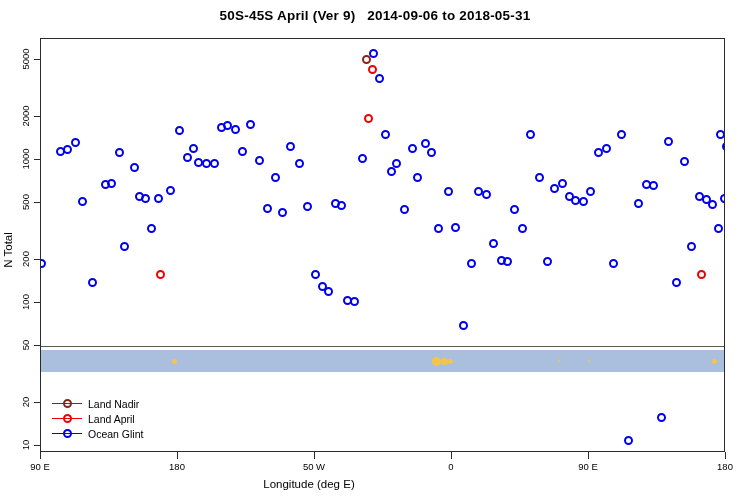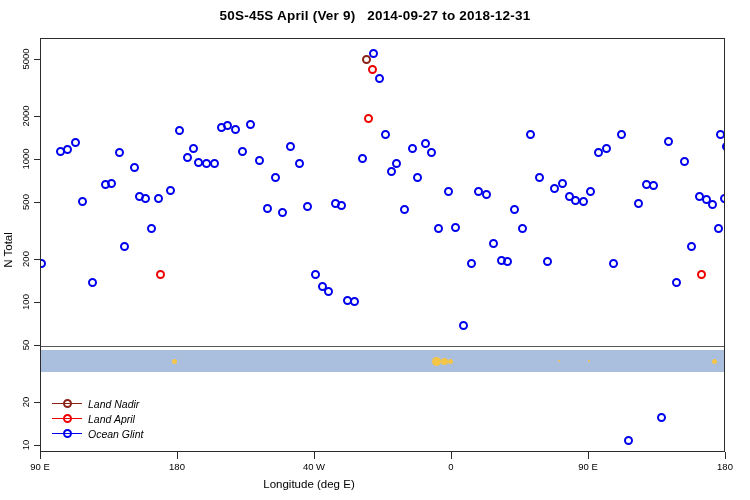--- a/index.html
+++ b/index.html
@@ -47,33 +47,33 @@
     position:absolute;left:2px;top:50%;font-size:11.5px;
     writing-mode:vertical-rl;transform:rotate(180deg) translateY(50%);
     transform-origin:center;white-space:nowrap;
   }
   #x-axis-title{
     position:absolute;left:0;top:478px;width:618px;text-align:center;font-size:11.5px;
   }
 
   
   #legend{position:absolute;left:52px;top:396px;}
-  .legend-row{position:relative;height:15px;display:flex;align-items:center;font-style:italic;}
+  .legend-row{position:relative;height:15px;display:flex;align-items:center;}
   .legend-sym{position:relative;width:30px;height:14px;flex:0 0 30px;}
   .legend-line{position:absolute;left:0;top:6.2px;width:30px;height:0;border-top:1.8px solid;}
   .legend-mk{position:absolute;left:10.5px;top:2.5px;width:9px;height:9px;
              border-radius:50%;box-sizing:border-box;border:2.2px solid;}
   .legend-text{font-size:10.5px;padding-left:6px;white-space:nowrap;}
 </style>
 </head>
 <body>
 
 <div id="root">
 
-  <div id="chart-title">50S-45S April (Ver 9)   2014-09-27 to 2018-12-31</div>
+  <div id="chart-title">50S-45S April (Ver 9)   2014-09-06 to 2018-05-31</div>
 
   <div id="y-axis-title">N Total</div>
 
   <div id="plot-frame">
     <div id="plot-area">
       <div id="coverage-band" style="top: 311.196px; height: 21.9948px; background: rgb(170, 190, 221);"></div>
       <div id="threshold-line" style="top: 307.347px; border-top-color: rgb(90, 90, 90);"></div>
     <div class="ymark" style="width: 5px; height: 5px; left: 130.694px; top: 319.693px; background: rgb(245, 197, 71);"></div>
         <div class="ymark" style="width: 9px; height: 9px; left: 391.278px; top: 317.693px; background: rgb(245, 197, 71);"></div>
         <div class="ymark" style="width: 7px; height: 7px; left: 399.889px; top: 318.693px; background: rgb(245, 197, 71);"></div>
@@ -201,21 +201,21 @@
       <div class="ylab" style="position: absolute; left: 20px; top: 115.916px; transform: rotate(180deg) translateY(50%);">2000</div>
       <div class="ytick" style="position: absolute; left: 34px; top: 58.927px;"></div>
       <div class="ylab" style="position: absolute; left: 20px; top: 58.927px; transform: rotate(180deg) translateY(50%);">5000</div>
     </div>
   <div id="x-axis">
       <div class="xtick" style="position: absolute; left: 40px; top: 452px;"></div>
       <div class="xlab" style="left: 40px; top: 461px; transform: translateX(-50%);">90 E</div>
       <div class="xtick" style="position: absolute; left: 177px; top: 452px;"></div>
       <div class="xlab" style="left: 177px; top: 461px; transform: translateX(-50%);">180</div>
       <div class="xtick" style="position: absolute; left: 314px; top: 452px;"></div>
-      <div class="xlab" style="left: 314px; top: 461px; transform: translateX(-50%);">40 W</div>
+      <div class="xlab" style="left: 314px; top: 461px; transform: translateX(-50%);">50 W</div>
       <div class="xtick" style="position: absolute; left: 451px; top: 452px;"></div>
       <div class="xlab" style="left: 451px; top: 461px; transform: translateX(-50%);">0</div>
       <div class="xtick" style="position: absolute; left: 588px; top: 452px;"></div>
       <div class="xlab" style="left: 588px; top: 461px; transform: translateX(-50%);">90 E</div>
       <div class="xtick" style="position: absolute; left: 725px; top: 452px;"></div>
       <div class="xlab" style="left: 725px; top: 461px; transform: translateX(-50%);">180</div>
     </div>
 
   <div id="x-axis-title">Longitude (deg E)</div>
 

